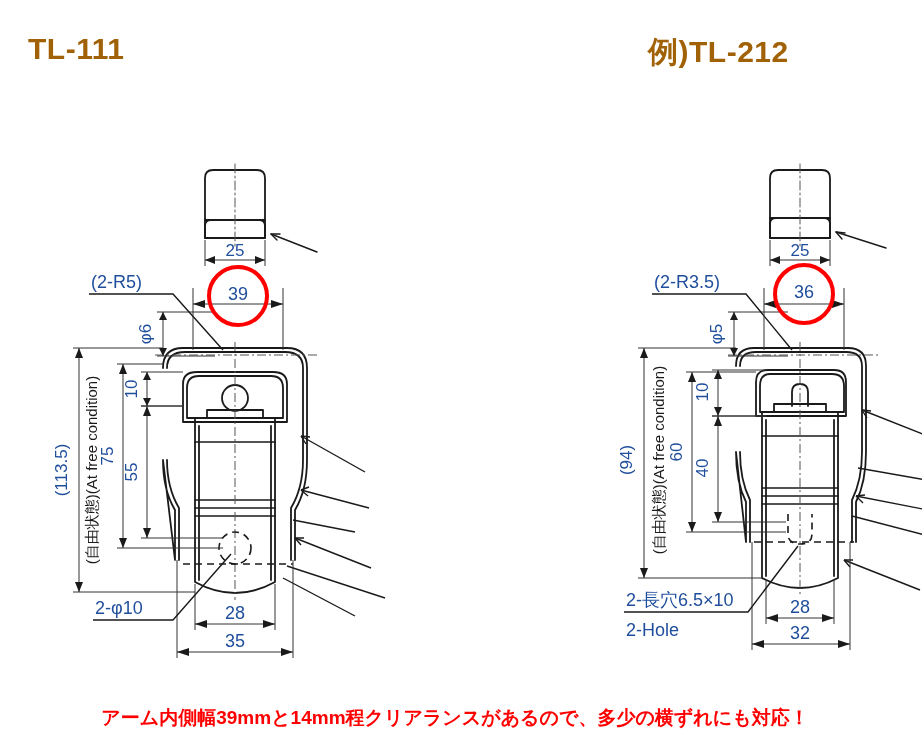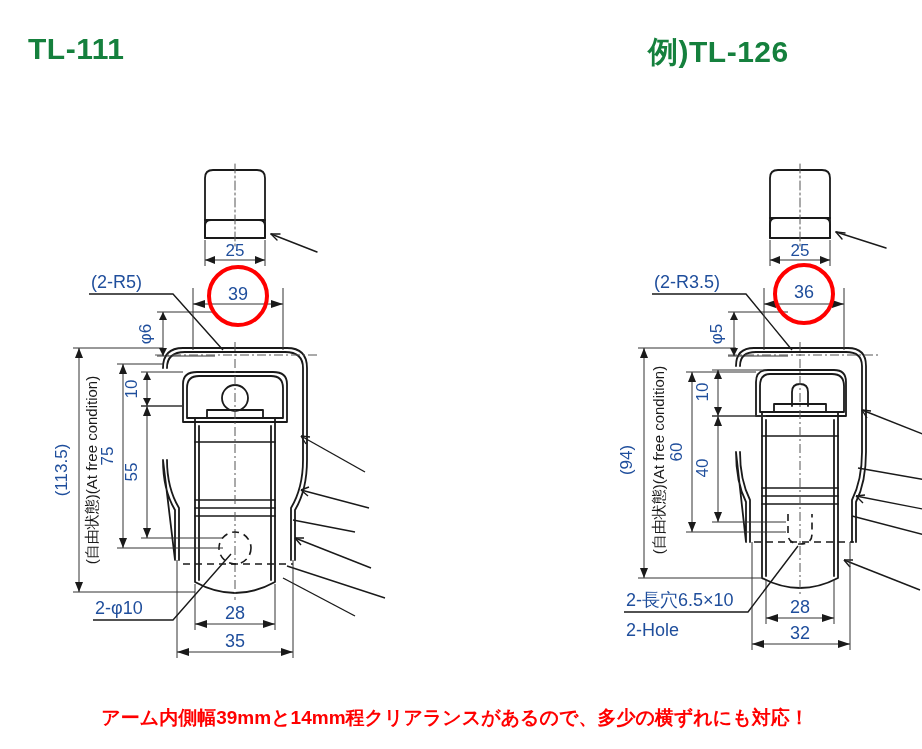--- a/index.html
+++ b/index.html
@@ -11,21 +11,21 @@
     width: 922px;
     height: 749px;
     position: relative;
     font-family: "Liberation Sans", "DejaVu Sans", sans-serif;
     overflow: hidden;
   }
 
   
   .title {
     position: absolute;
-    color: #15803d;
+    color: #a16207;
     font-weight: bold;
     font-size: 30px;
     letter-spacing: 0.5px;
     white-space: nowrap;
   }
   #title-left  { left: 28px;  top: 32px; }
   #title-right { left: 648px; top: 32px; }
 
   
   #caption {
@@ -52,21 +52,21 @@
 
   .panel svg { display: block; width: 360px; height: 510px; }
 
   
 </style>
 </head>
 <body>
 
 <div class="title" id="title-left">TL-111</div>
 
-<div class="title" id="title-right">例)TL-126</div>
+<div class="title" id="title-right">例)TL-212</div>
 
 <div class="panel" id="panel-left">
 <svg viewBox="0 0 360 510" xmlns="http://www.w3.org/2000/svg">
   <g fill="none" stroke="#1a1a1a" stroke-width="1.8" stroke-linecap="round" stroke-linejoin="round">
 
     <g>
       <path d="M150 18 L150 78 L210 78 L210 18 Q210 10 202 10 L158 10 Q150 10 150 18 Z"></path>
       <path d="M150 60 L210 60"></path>
       <path d="M150 78 L210 78 L210 66 Q210 60 204 60 L156 60 Q150 60 150 66 Z"></path>
     </g>

